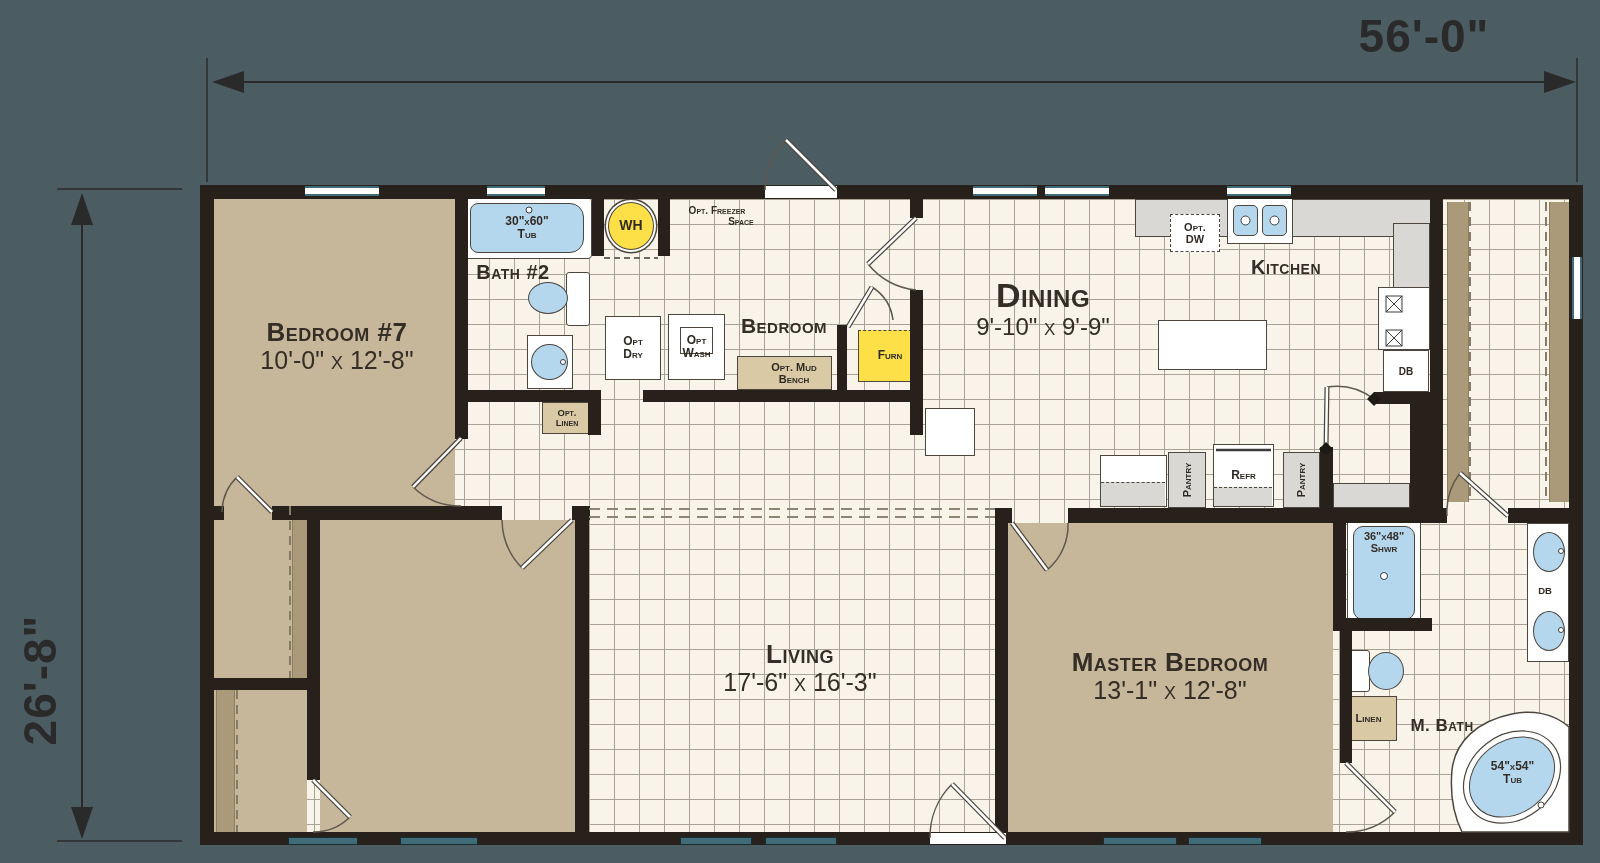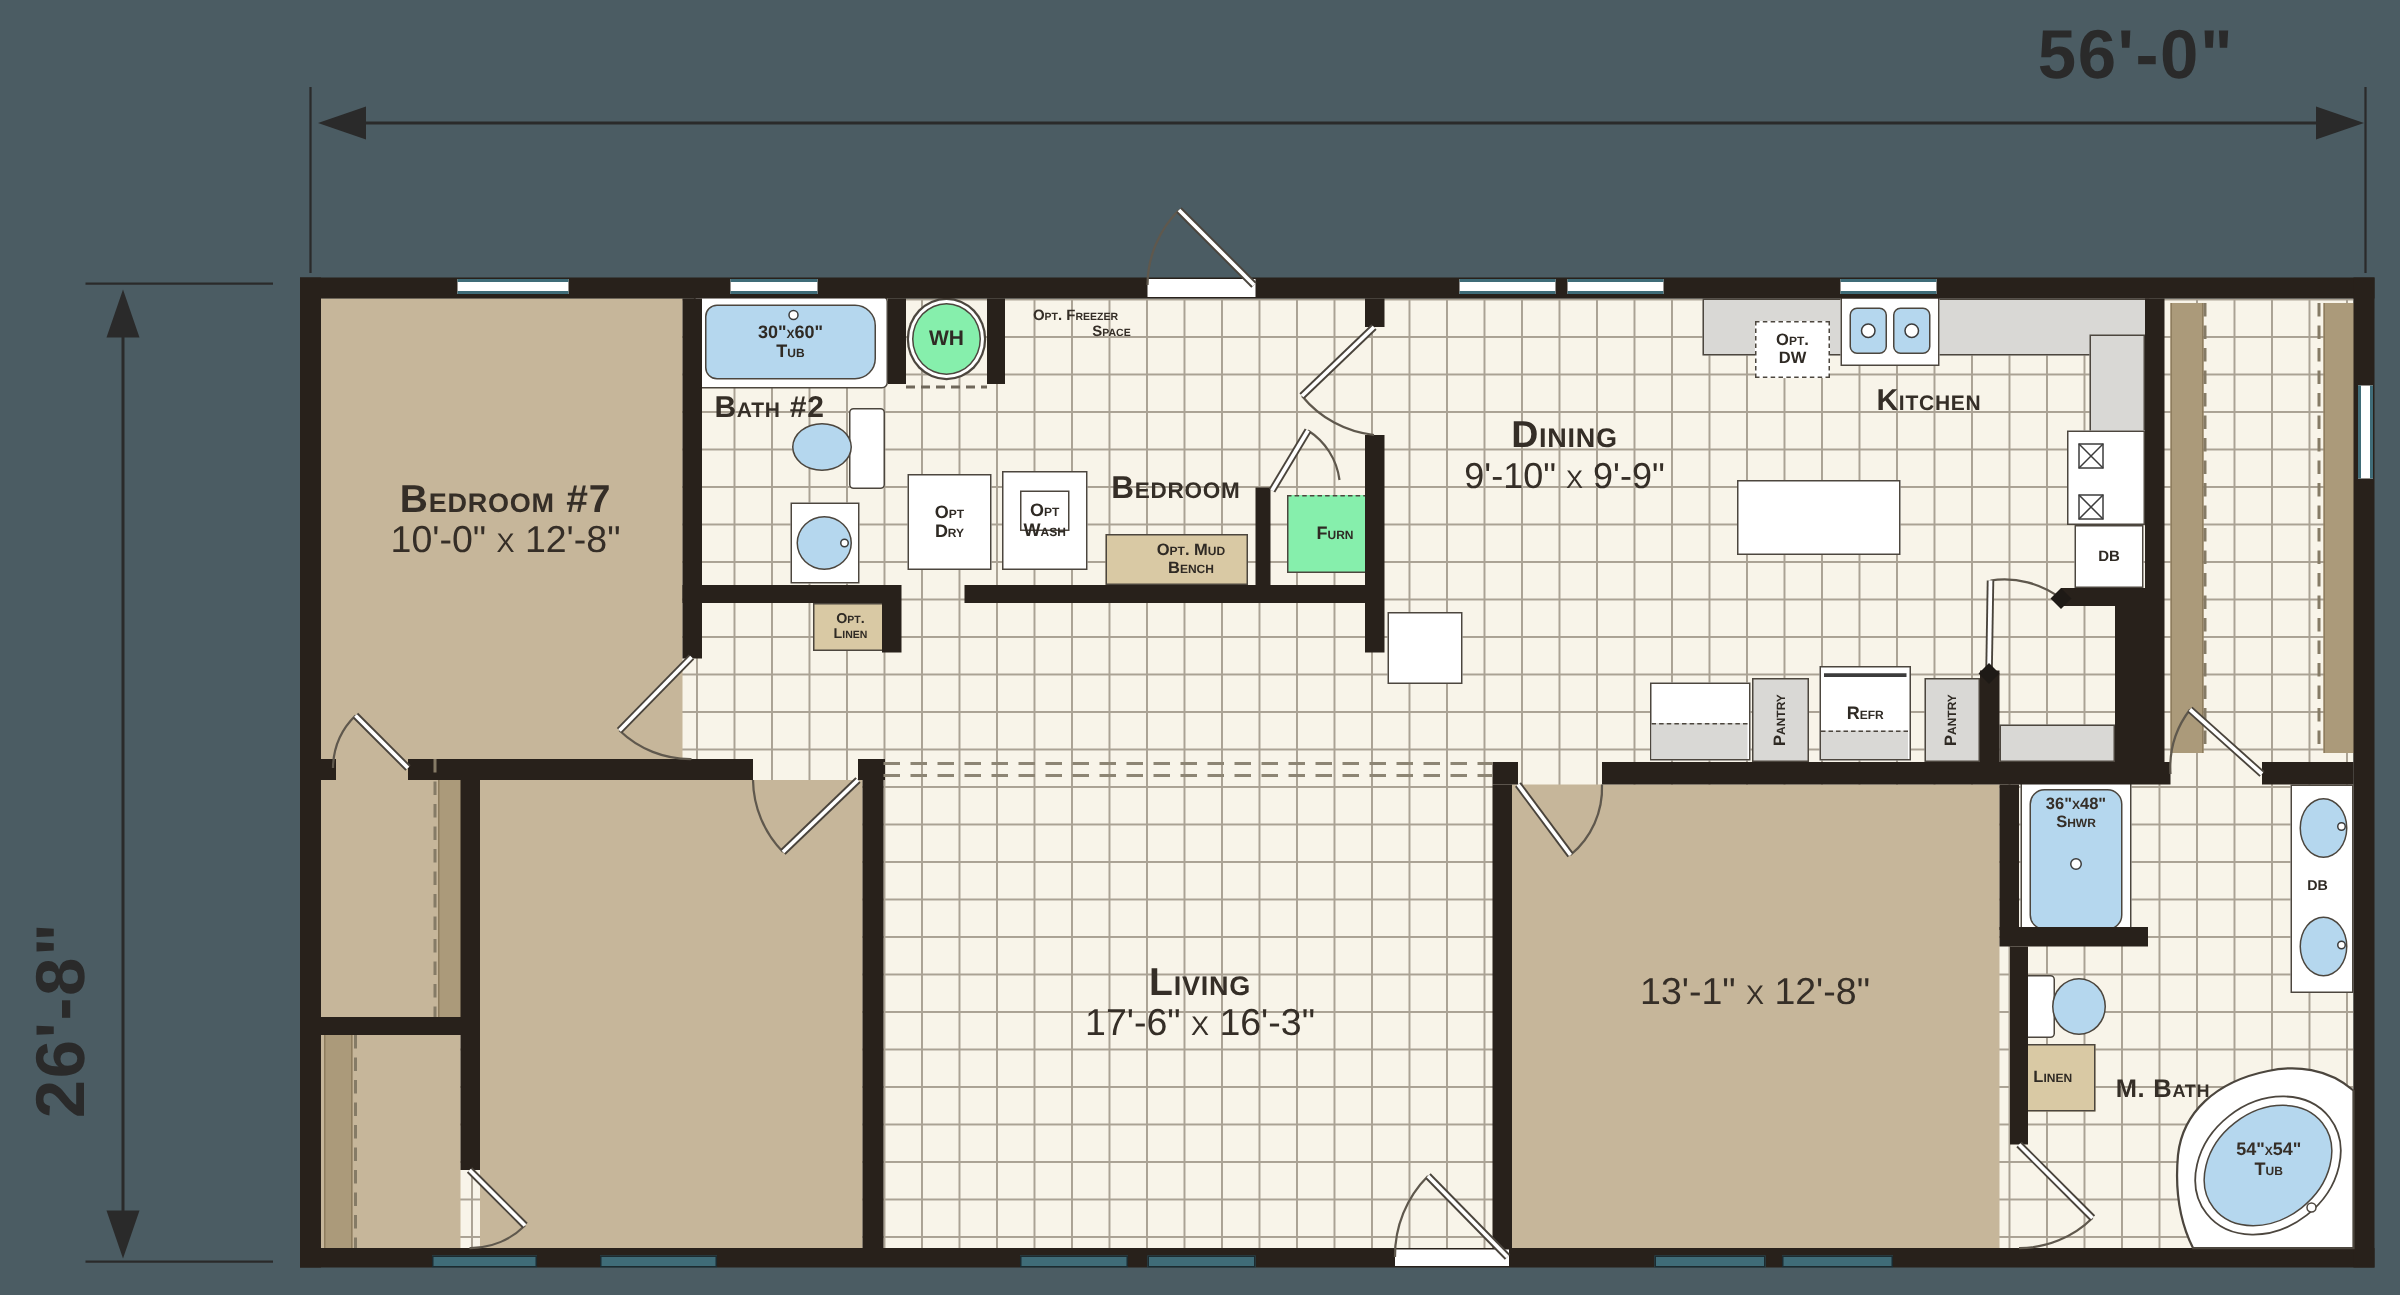--- a/index.html
+++ b/index.html
@@ -9,21 +9,21 @@
   .wall{background:#28211b;}
   .tile{background-color:#f8f4e9;
         background-image:linear-gradient(#aaa294 1px,transparent 1px),linear-gradient(90deg,#aaa294 1px,transparent 1px);
         background-size:25px 25px;}
   .tan{background:#c6b69a;}
   .strip{background:#ab9a7a;border-left:1px solid #8e7d5e;border-right:1px solid #8e7d5e;}
   .wbox{background:#ffffff;border:1.5px solid #4c463e;box-sizing:border-box;}
   .gbox{background:#d9d8d5;border:1px solid #4c463e;box-sizing:border-box;}
   .tbox{background:#d9c9a4;border:1px solid #4c463e;box-sizing:border-box;}
   .blue{background:#b5d7ee;border:1.5px solid #4c463e;box-sizing:border-box;}
-  .pink{background:#86efac;border:1.5px solid #4c463e;box-sizing:border-box;}
+  .pink{background:#fde047;border:1.5px solid #4c463e;box-sizing:border-box;}
   .punch{background:#ffffff;}
   .winH{background:#fff;border-top:2px solid #3f6c78;border-bottom:2px solid #3f6c78;box-sizing:border-box;}
   .winV{background:#fff;border-left:2px solid #3f6c78;border-right:2px solid #3f6c78;box-sizing:border-box;}
   .winT{background:#3f6c78;border:1px solid #1c2b30;box-sizing:border-box;}
   .lbl{font-variant:small-caps;color:#352e27;text-align:center;line-height:1.1;}
   .rname{font-size:26px;font-weight:600;letter-spacing:.5px;display:block;}
   .rdims{font-size:25px;font-weight:500;display:block;}
   .mid{font-size:21px;font-weight:600;letter-spacing:.5px;}
   .fx{display:flex;flex-direction:column;align-items:center;justify-content:center;font-variant:small-caps;color:#2f2a24;text-align:center;}
   .f12{font-size:12px;line-height:1.1;font-weight:600;}
@@ -296,24 +296,25 @@
 
   <div class="abs lbl" style="left:187px;top:318px;width:300px;">
     <span class="rname">Bedroom #7</span>
     <span class="rdims">10'-0" x 12'-8"</span>
   </div>
   <div class="abs lbl" style="left:650px;top:640px;width:300px;">
     <span class="rname">Living</span>
     <span class="rdims">17'-6" x 16'-3"</span>
   </div>
   <div class="abs lbl" style="left:893px;top:277px;width:300px;">
-    <span class="rname" style="font-size:25px;">Dining</span>
+    <span class="rname" style="font-size:34px;">Dining</span>
     <span class="rdims" style="font-size:24px;">9'-10" x 9'-9"</span>
   </div>
   <div class="abs lbl" style="left:1020px;top:648px;width:300px;">
+    <span class="rname">Master Bedroom</span>
     <span class="rdims">13'-1" x 12'-8"</span>
   </div>
   <div class="abs lbl mid" style="left:1186px;top:256px;width:200px;font-size:20px;">
     <span>Kitchen</span>
   </div>
   <div class="abs lbl mid" style="left:684px;top:314px;width:200px;">
     <span>Bedroom</span>
   </div>
   <div class="abs lbl mid" style="left:413px;top:261px;width:200px;font-size:20px;">
     <span>Bath #2</span>

